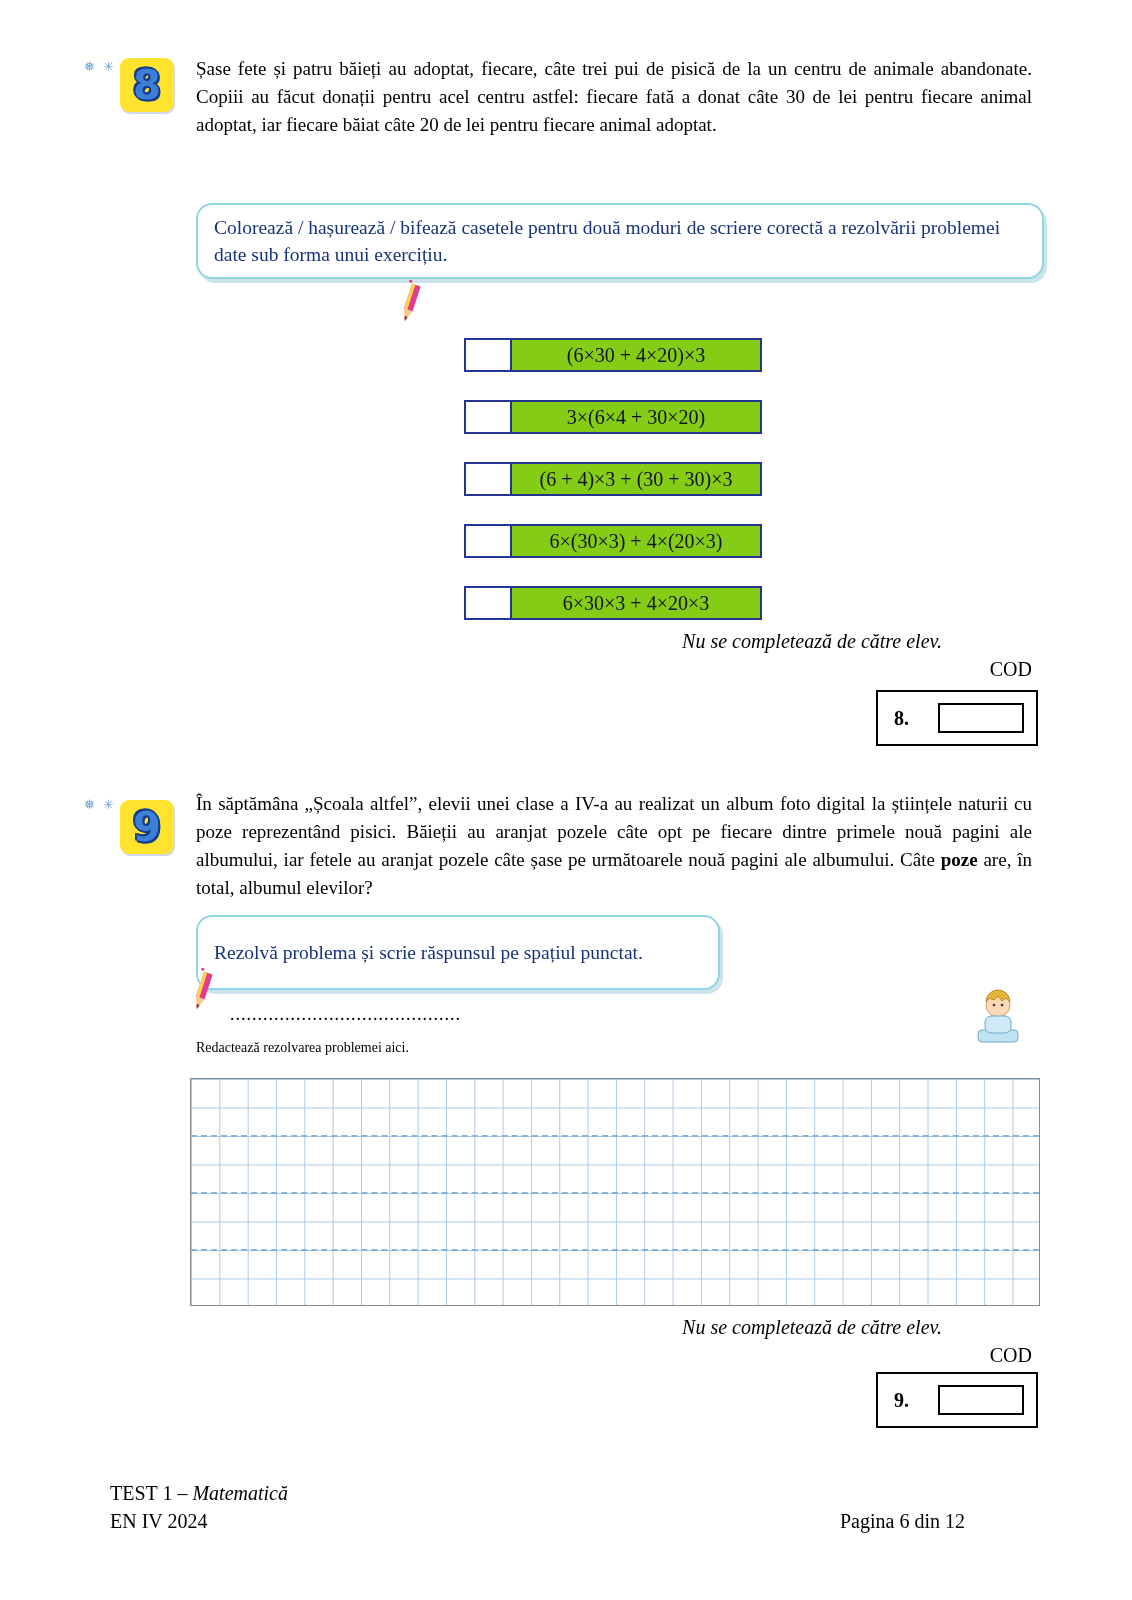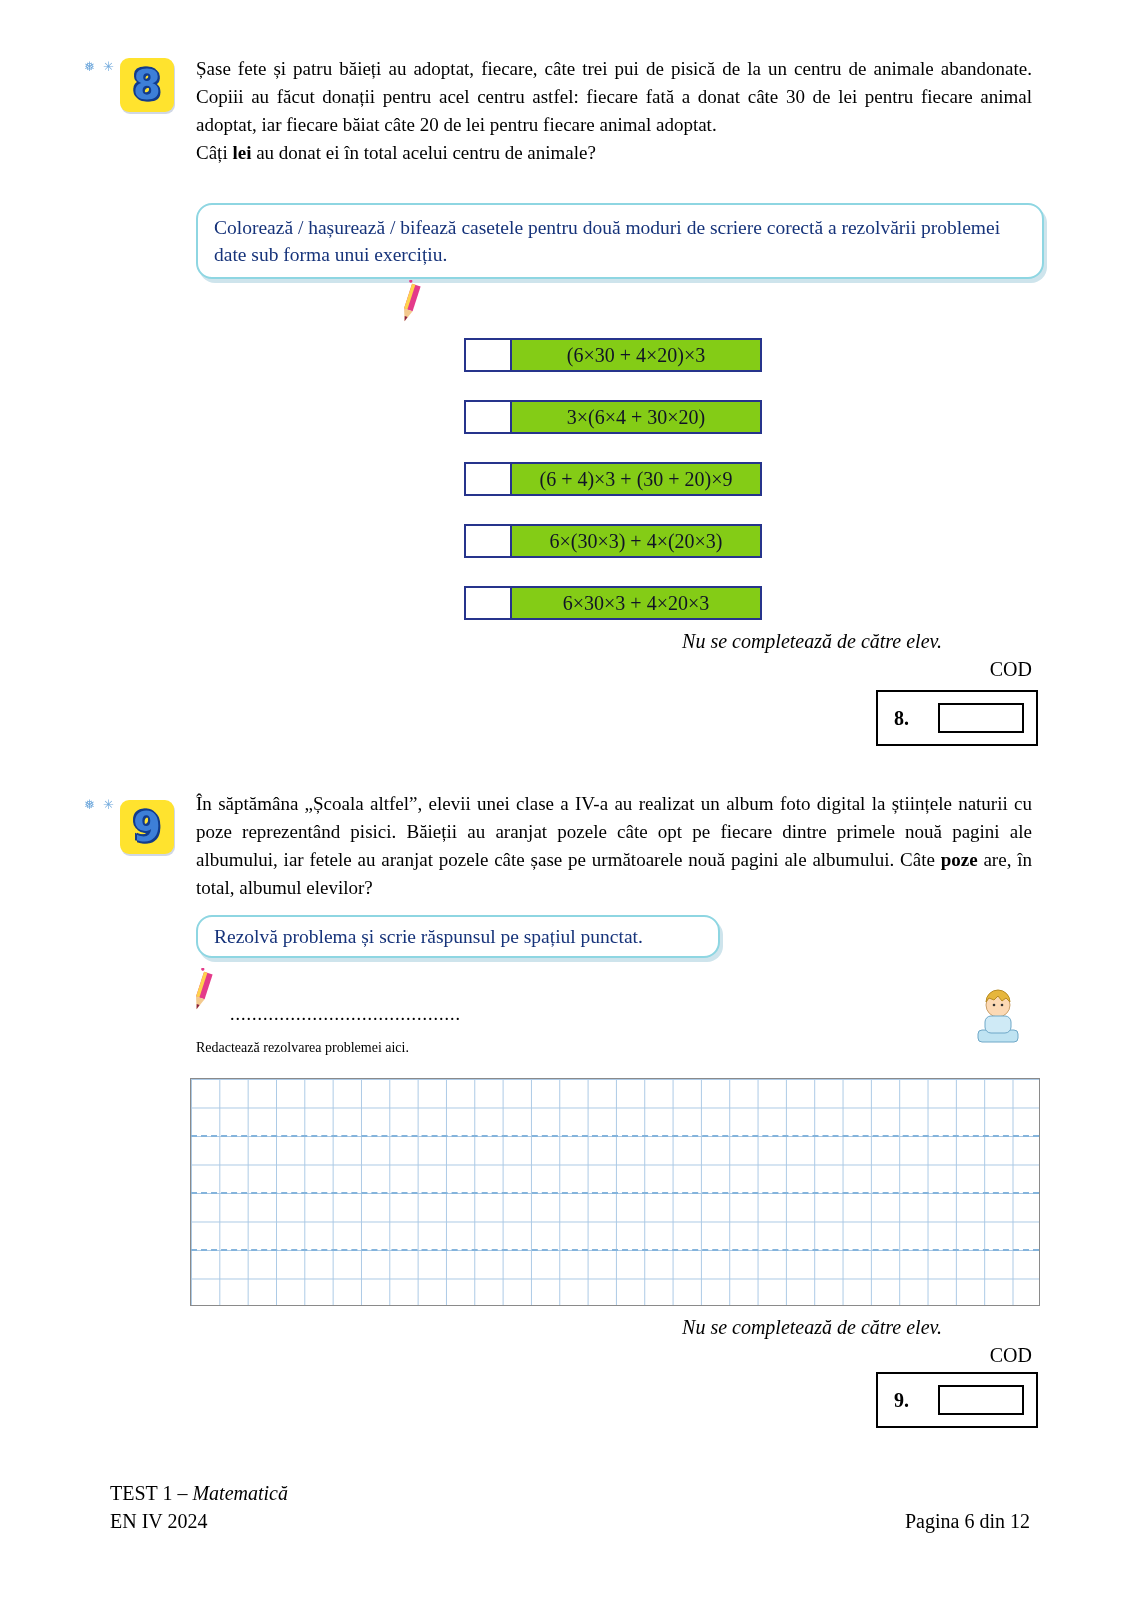--- a/index.html
+++ b/index.html
@@ -71,21 +71,20 @@
 </style>
 </head>
 <body>
 
 <div class="abs" style="left:0; top:0; width:1132px;">
   <div class="abs sparkles" style="left:84px; top:60px;">❅ ✳</div>
   <div class="abs badge" style="left:120px; top:58px;">8</div>
 
   <div class="abs qtext" style="left:196px; top:55px;">
     <p class="just">Șase fete și patru băieți au adoptat, fiecare, câte trei pui de pisică de la un centru de animale abandonate. Copiii au făcut donații pentru acel centru astfel: fiecare fată a donat câte 30 de lei pentru fiecare animal adoptat, iar fiecare băiat câte 20 de lei pentru fiecare animal adoptat.</p>
-    <p><span>Câți </span><span class="bold">lei</span><span> au donat ei în total acelui centru de animale?</span></p>
   </div>
 
   <div class="abs instr-box" style="left:196px; top:203px; width:848px;">Colorează / hașurează / bifează casetele pentru două moduri de scriere corectă a rezolvării problemei date sub forma unui exercițiu.</div>
 
   <div class="abs" style="left:396px; top:280px;">
     <svg width="28" height="46" viewBox="0 0 28 46">
       <g transform="rotate(18 14 23)">
         <rect x="10" y="4" width="9" height="26" fill="#e43a8a"></rect>
         <rect x="10" y="4" width="3.5" height="26" fill="#ffd24d"></rect>
         <polygon points="10,30 19,30 14.5,42" fill="#f3c98e"></polygon>
@@ -98,21 +97,21 @@
   <div class="abs opt-row" style="left:464px; top:338px;">
     <div class="opt-chk"></div>
     <div class="opt-expr">(6×30 + 4×20)×3</div>
   </div>
   <div class="abs opt-row" style="left:464px; top:400px;">
     <div class="opt-chk"></div>
     <div class="opt-expr">3×(6×4 + 30×20)</div>
   </div>
   <div class="abs opt-row" style="left:464px; top:462px;">
     <div class="opt-chk"></div>
-    <div class="opt-expr">(6 + 4)×3 + (30 + 20)×9</div>
+    <div class="opt-expr">(6 + 4)×3 + (30 + 30)×3</div>
   </div>
   <div class="abs opt-row" style="left:464px; top:524px;">
     <div class="opt-chk"></div>
     <div class="opt-expr">6×(30×3) + 4×(20×3)</div>
   </div>
   <div class="abs opt-row" style="left:464px; top:586px;border-radius:13px;">
     <div class="opt-chk"></div>
     <div class="opt-expr">6×30×3 + 4×20×3</div>
   </div>
 
@@ -126,21 +125,21 @@
 </div>
 
 <div class="abs" style="left:0; top:0; width:1132px;">
   <div class="abs sparkles" style="left:84px; top:798px;">❅ ✳</div>
   <div class="abs badge" style="left:120px; top:800px;">9</div>
 
   <div class="abs qtext" style="left:196px; top:790px;">
     <p class="just"><span>În săptămâna „Școala altfel”, elevii unei clase a IV-a au realizat un album foto digital la științele naturii cu poze reprezentând pisici. Băieții au aranjat pozele câte opt pe fiecare dintre primele nouă pagini ale albumului, iar fetele au aranjat pozele câte șase pe următoarele nouă pagini ale albumului. Câte </span><span class="bold">poze</span><span> are, în total, albumul elevilor?</span></p>
   </div>
 
-  <div class="abs instr-box" style="left:196px; top:915px; width:524px; padding:6px 16px;">Rezolvă problema și scrie răspunsul pe spațiul punctat.</div>
+  <div class="abs instr-box" style="left:196px; top:915px; width:524px; padding:22px 16px;">Rezolvă problema și scrie răspunsul pe spațiul punctat.</div>
 
   <div class="abs" style="left:188px; top:968px;">
     <svg width="28" height="46" viewBox="0 0 28 46">
       <g transform="rotate(18 14 23)">
         <rect x="10" y="4" width="9" height="26" fill="#e43a8a"></rect>
         <rect x="10" y="4" width="3.5" height="26" fill="#ffd24d"></rect>
         <polygon points="10,30 19,30 14.5,42" fill="#f3c98e"></polygon>
         <polygon points="13,37 16,37 14.5,42" fill="#8a2140"></polygon>
         <circle cx="8" cy="2" r="1.6" fill="#e43a8a"></circle>
       </g>
@@ -174,13 +173,13 @@
   <div class="abs cod-box" style="left:876px; top:1372px;">
     <span class="cod-num">9.</span>
     <span class="cod-field"></span>
   </div>
 </div>
 
 <div class="abs footer-line" style="left:110px; top:1482px;">
   <span>TEST 1 – </span><span class="ital">Matematică</span>
 </div>
 <div class="abs footer-line" style="left:110px; top:1510px;">EN IV 2024</div>
-<div class="abs footer-line" style="left:840px; top:1510px; width:190px; text-align:right;">Pagina 6 din 12</div>
+<div class="abs footer-line" style="left:840px; top:1510px; width:190px; ">Pagina 6 din 12</div>
 
 </body></html>

